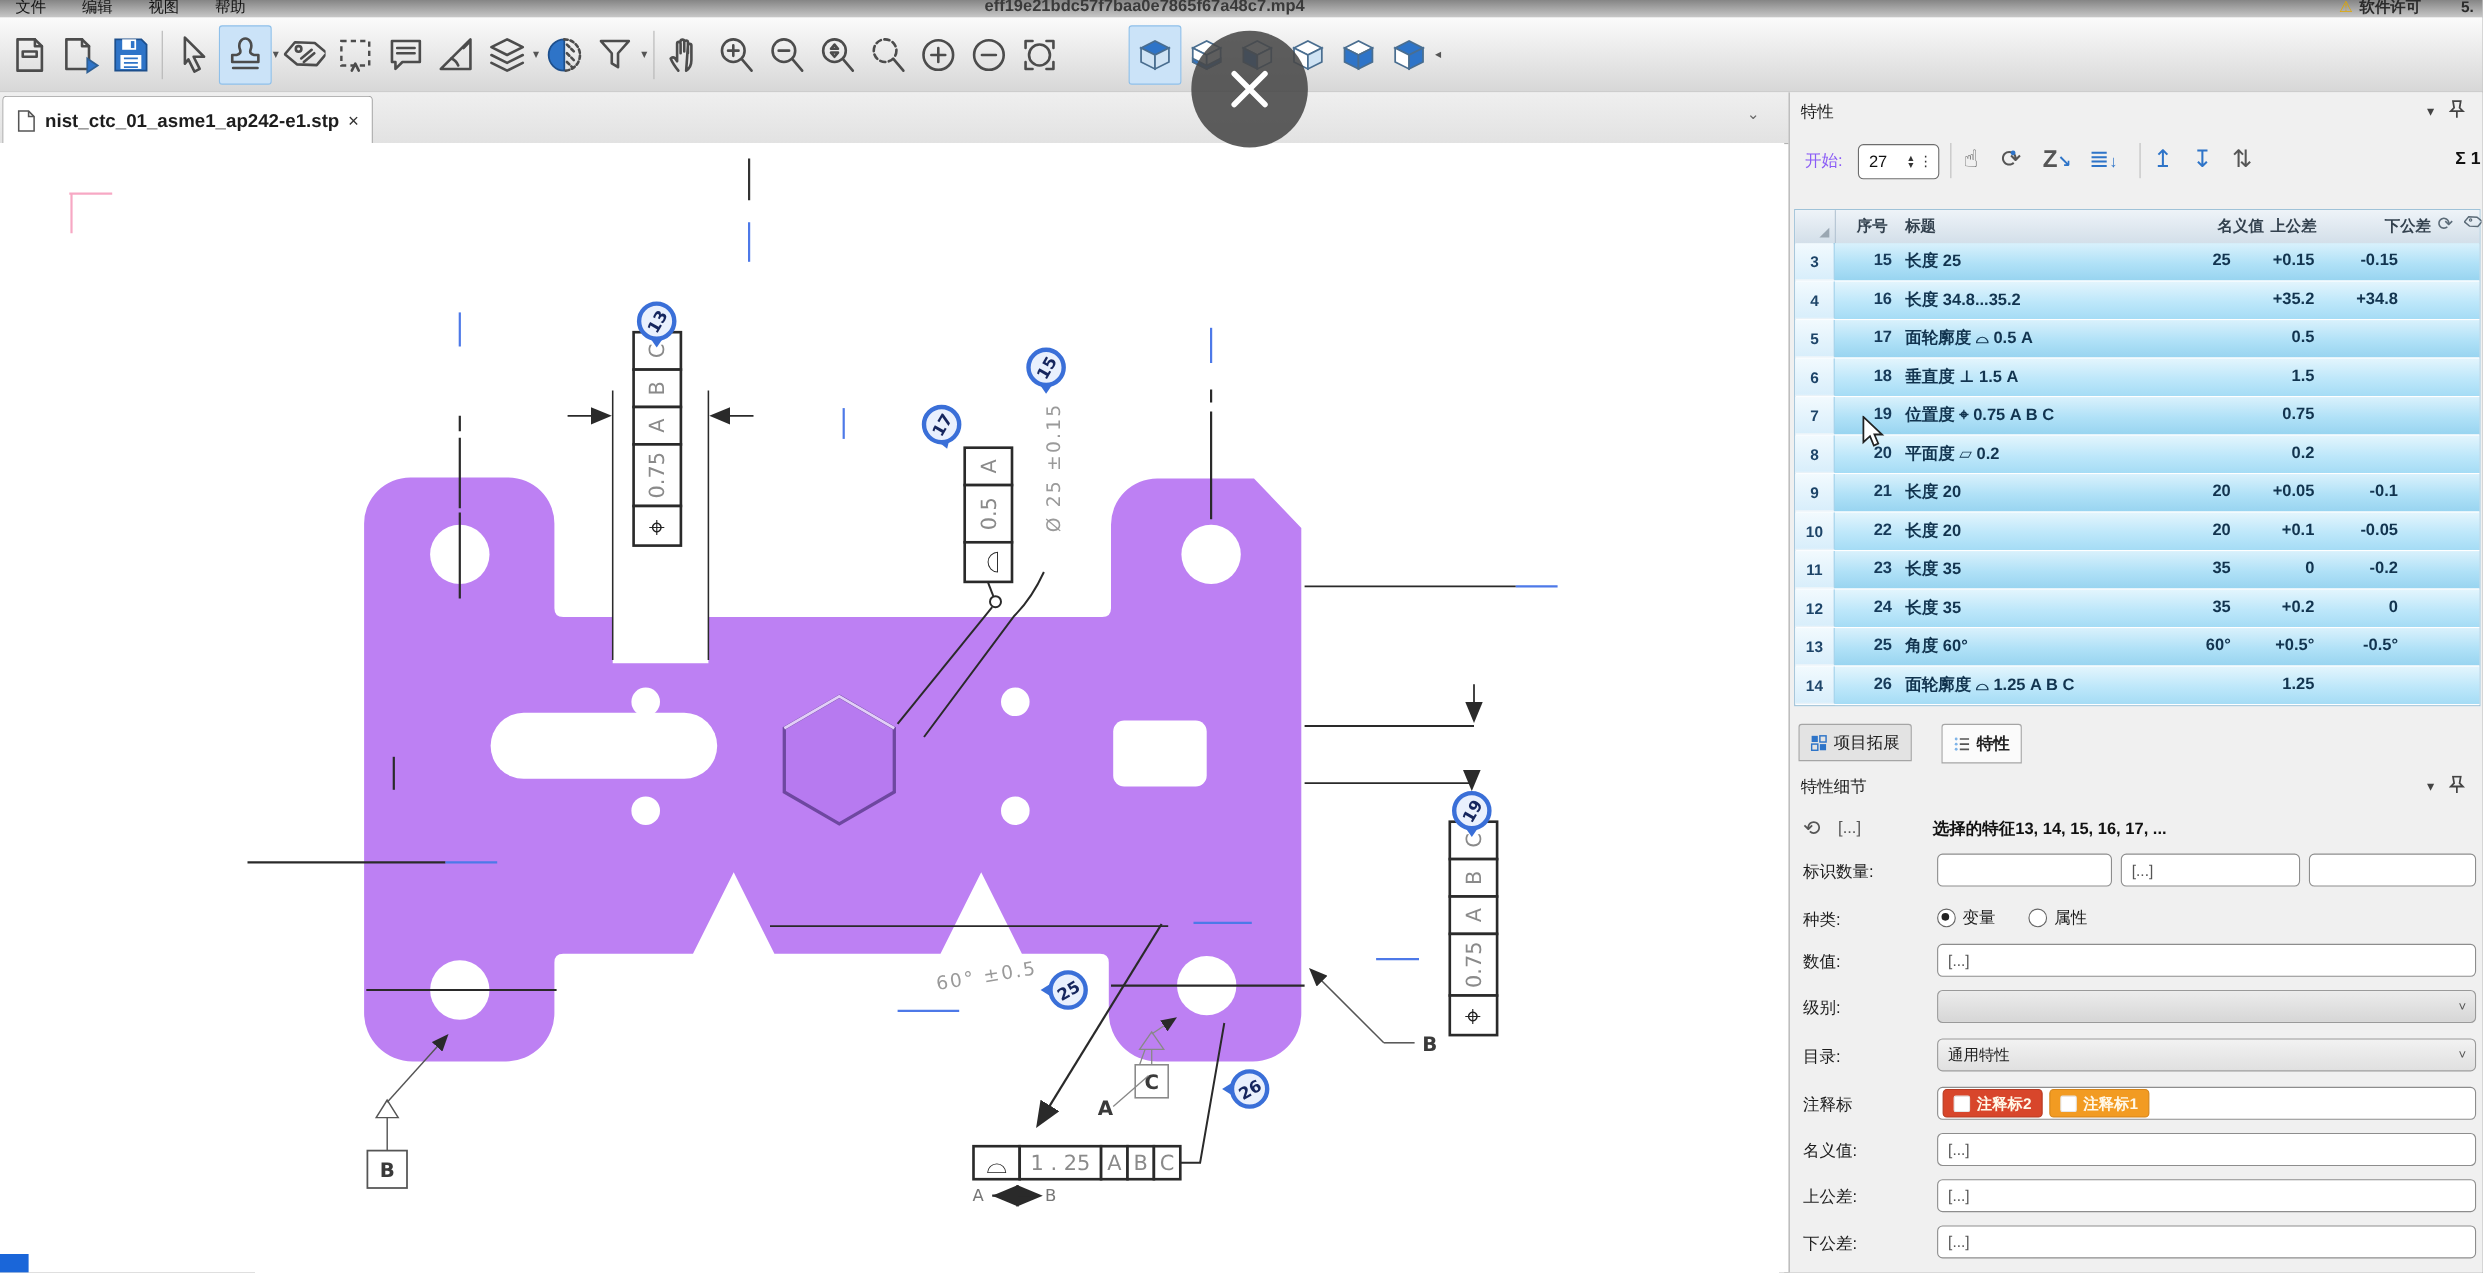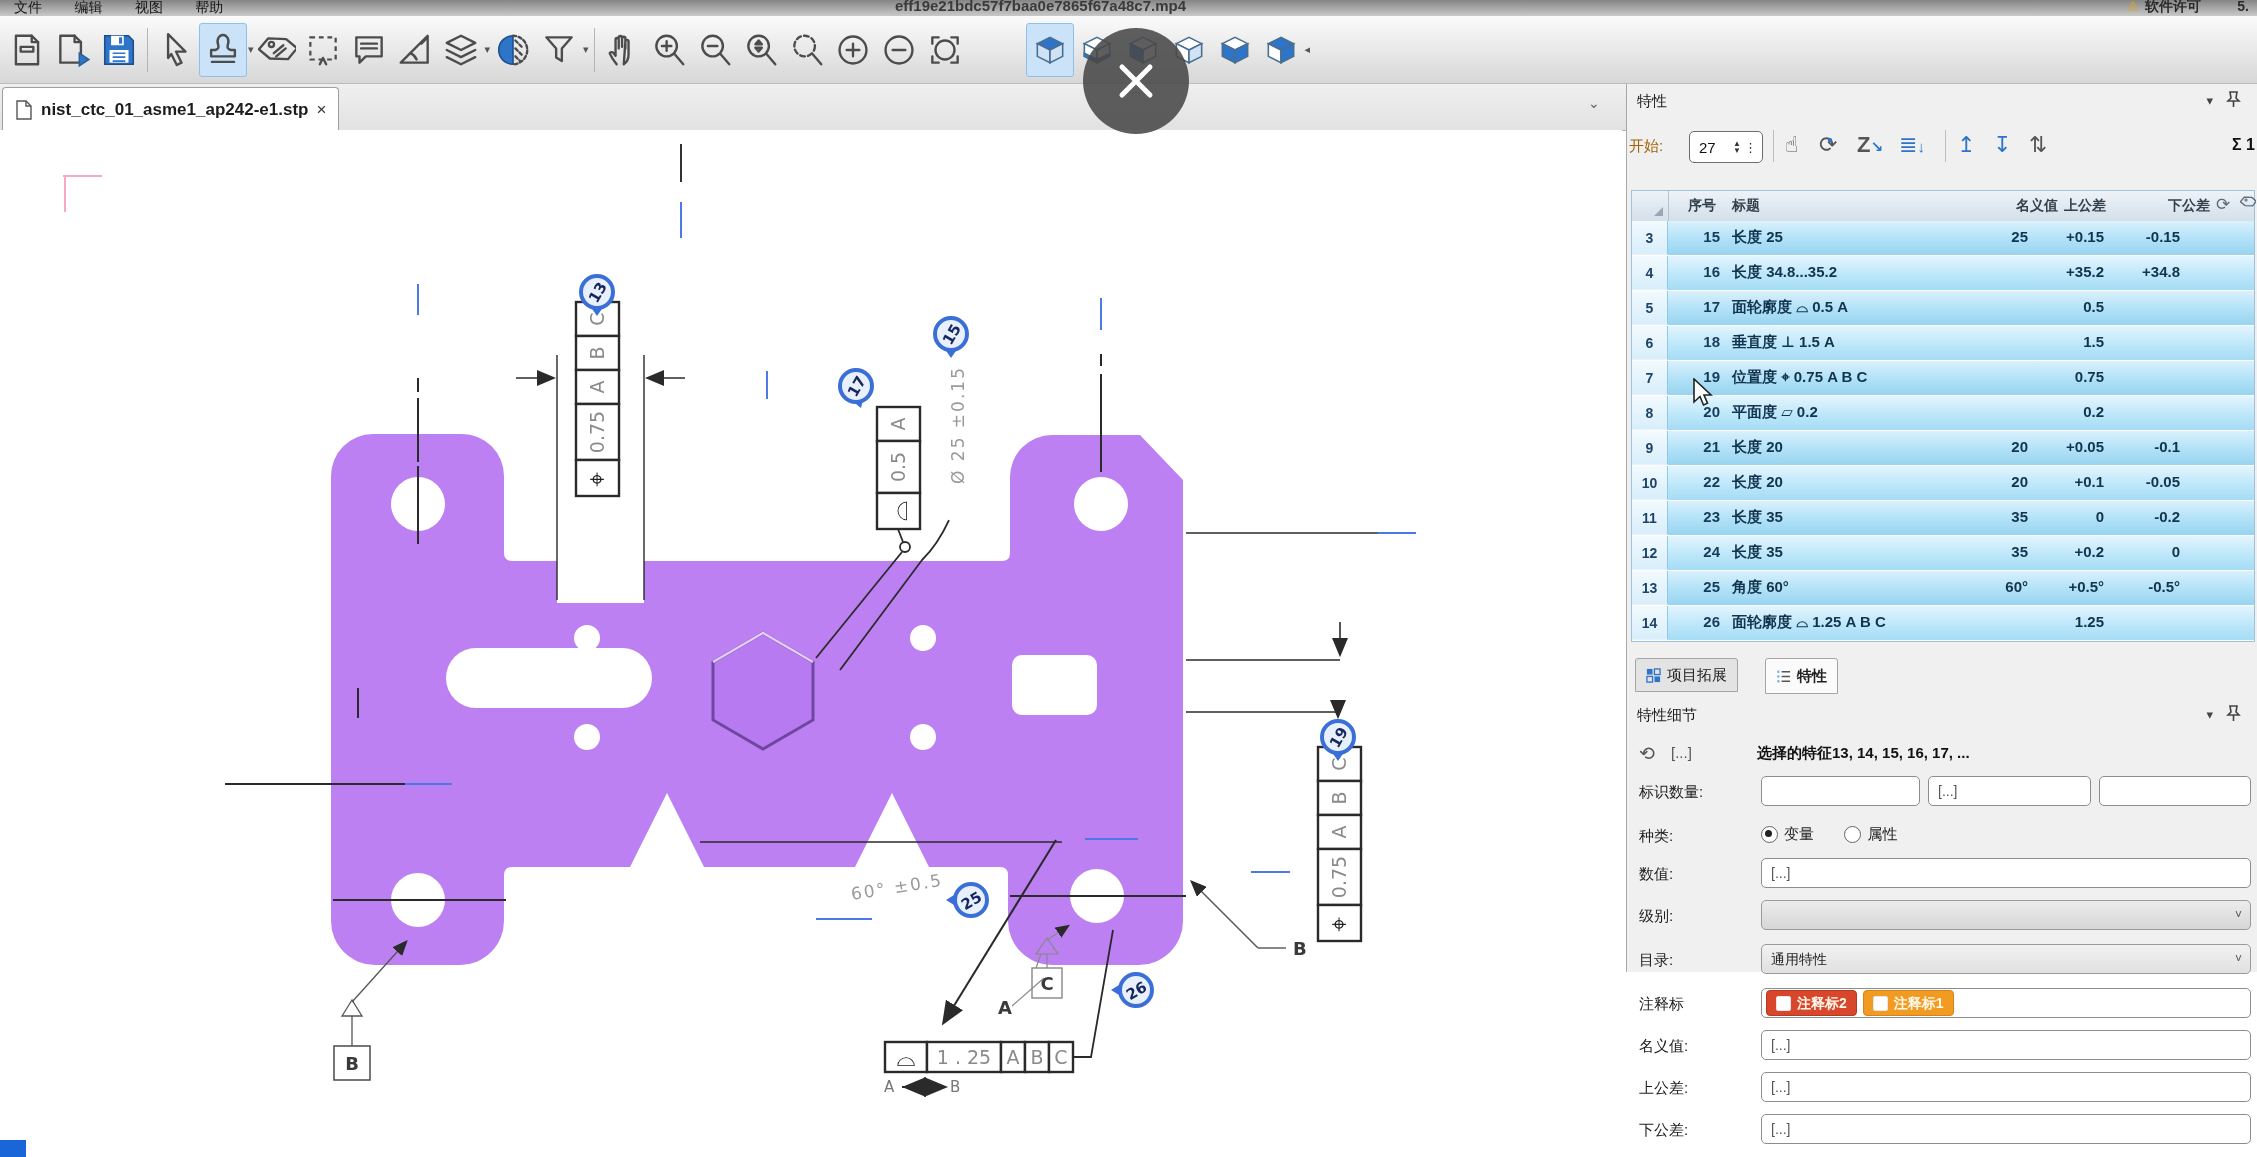--- a/index.html
+++ b/index.html
@@ -30,27 +30,27 @@
   
   #tabbar{left:0;top:84px;width:1626px;height:46px;background:linear-gradient(180deg,#efefef,#e2e2e2);border-bottom:1px solid #b2b2b2;}
   #doc-tab{left:2px;top:3px;height:43px;background:#fff;border:1px solid #9e9e9e;border-bottom:none;
            border-radius:4px 4px 0 0;display:flex;align-items:center;padding:0 12px;gap:8px;}
   #doc-tab .lbl{font-size:17px;font-weight:bold;color:#1d1d1d;}
   #doc-tab .x{font-size:17px;color:#333;}
   
   #canvas{left:0;top:130px;width:1622px;height:1027px;background:#ffffff;}
   #canvas-collapse{left:1588px;top:95px;font-size:14px;color:#666;}
   
-  #panel{left:1626px;top:84px;width:631px;height:888px;background:#f0f0f0;border-left:1px solid #a8a8a8;box-sizing:border-box;}
+  #panel{left:1626px;top:84px;width:631px;height:1073px;background:#f0f0f0;border-left:1px solid #a8a8a8;box-sizing:border-box;}
   .phead{position:absolute;left:0;width:100%;height:30px;}
   .phead .t{position:absolute;left:10px;top:6px;font-size:15px;color:#1c1c1c;}
   .phead .caret{position:absolute;right:44px;top:7px;font-size:13px;color:#444;}
   .phead .pin{position:absolute;right:16px;top:5px;}
   #start-row{left:0;top:40px;width:100%;height:46px;}
-  #start-label{left:2px;top:13px;font-size:15px;color:#a16207;}
+  #start-label{left:14px;top:13px;font-size:15px;color:#8b5cf6;}
   #spinbox{left:62px;top:7px;width:72px;height:30px;border:1px solid #6d6d6d;border-radius:5px;background:#fff;
            display:flex;align-items:center;}
   #spin-val{font-size:15px;color:#111;margin-left:9px;flex:1;}
   .spin-arrows{display:flex;flex-direction:column;font-size:8px;color:#333;line-height:7px;margin-right:3px;}
   #spin-dots{font-size:13px;color:#333;margin-right:5px;}
   .prow-icon{position:absolute;top:8px;font-size:22px;color:#555;}
   .blue{color:#2e74c8;}
   #sum-label{right:2px;top:12px;font-size:16px;font-weight:bold;color:#111;}
   .vsep{position:absolute;top:6px;width:1px;height:32px;background:#bdbdbd;}
   

